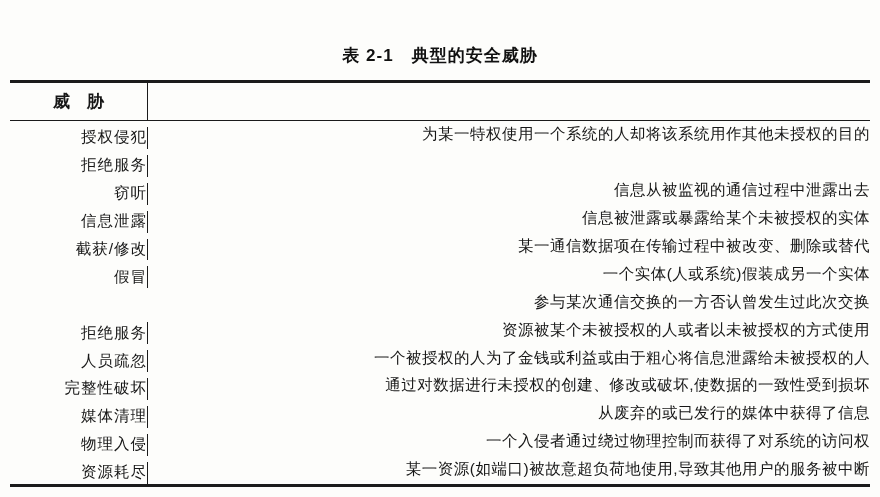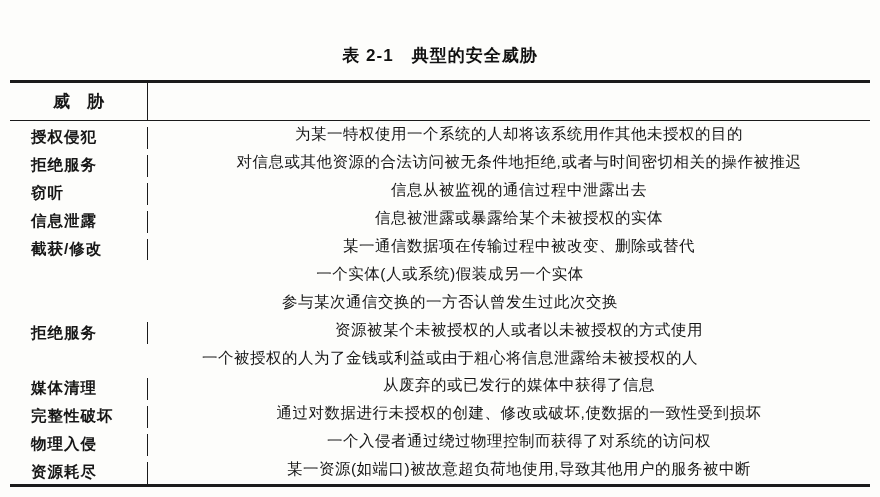--- a/index.html
+++ b/index.html
@@ -66,29 +66,29 @@
   .header-row .cell-desc { justify-content: center; }
 
   .body-row {
     display: flex;
     align-items: stretch;
     height: 27.9px;
     font-size: 15.5px;
   }
 
   .body-row .cell-threat {
-    justify-content: flex-start;
+    justify-content: flex-end;
     padding-left: 21px;
-    font-weight: bold;
+    font-weight: normal;
     letter-spacing: 1px;
     margin-top: 6px;
   }
 
   .body-row .cell-desc {
-    justify-content: center;
+    justify-content: flex-end;
     padding-left: 20px;
     letter-spacing: 0.5px;
     white-space: nowrap;
   }
 </style>
 </head>
 <body>
 
 <div class="page">
 
@@ -109,23 +109,20 @@
     </div>
     <div class="cell-desc">
       <span>为某一特权使用一个系统的人却将该系统用作其他未授权的目的</span>
     </div>
   </div>
 
   <div class="body-row">
     <div class="cell-threat">
       <span>拒绝服务</span>
     </div>
-    <div class="cell-desc">
-      <span>对信息或其他资源的合法访问被无条件地拒绝,或者与时间密切相关的操作被推迟</span>
-    </div>
   </div>
 
   <div class="body-row">
     <div class="cell-threat">
       <span>窃听</span>
     </div>
     <div class="cell-desc">
       <span>信息从被监视的通信过程中泄露出去</span>
     </div>
   </div>
@@ -142,20 +139,23 @@
   <div class="body-row">
     <div class="cell-threat">
       <span>截获/修改</span>
     </div>
     <div class="cell-desc">
       <span>某一通信数据项在传输过程中被改变、删除或替代</span>
     </div>
   </div>
 
   <div class="body-row">
+    <div class="cell-threat">
+      <span>假冒</span>
+    </div>
     <div class="cell-desc">
       <span>一个实体(人或系统)假装成另一个实体</span>
     </div>
   </div>
 
   <div class="body-row">
     <div class="cell-desc">
       <span>参与某次通信交换的一方否认曾发生过此次交换</span>
     </div>
   </div>
@@ -163,45 +163,48 @@
   <div class="body-row">
     <div class="cell-threat">
       <span>拒绝服务</span>
     </div>
     <div class="cell-desc">
       <span>资源被某个未被授权的人或者以未被授权的方式使用</span>
     </div>
   </div>
 
   <div class="body-row">
+    <div class="cell-threat">
+      <span>人员疏忽</span>
+    </div>
     <div class="cell-desc">
       <span>一个被授权的人为了金钱或利益或由于粗心将信息泄露给未被授权的人</span>
     </div>
   </div>
 
   <div class="body-row">
     <div class="cell-threat">
+      <span>完整性破坏</span>
+    </div>
+    <div class="cell-desc">
+      <span>通过对数据进行未授权的创建、修改或破坏,使数据的一致性受到损坏</span>
+    </div>
+  </div>
+
+  <div class="body-row">
+    <div class="cell-threat">
       <span>媒体清理</span>
     </div>
     <div class="cell-desc">
       <span>从废弃的或已发行的媒体中获得了信息</span>
     </div>
   </div>
 
   <div class="body-row">
     <div class="cell-threat">
-      <span>完整性破坏</span>
-    </div>
-    <div class="cell-desc">
-      <span>通过对数据进行未授权的创建、修改或破坏,使数据的一致性受到损坏</span>
-    </div>
-  </div>
-
-  <div class="body-row">
-    <div class="cell-threat">
       <span>物理入侵</span>
     </div>
     <div class="cell-desc">
       <span>一个入侵者通过绕过物理控制而获得了对系统的访问权</span>
     </div>
   </div>
 
   <div class="body-row">
     <div class="cell-threat">
       <span>资源耗尽</span>

